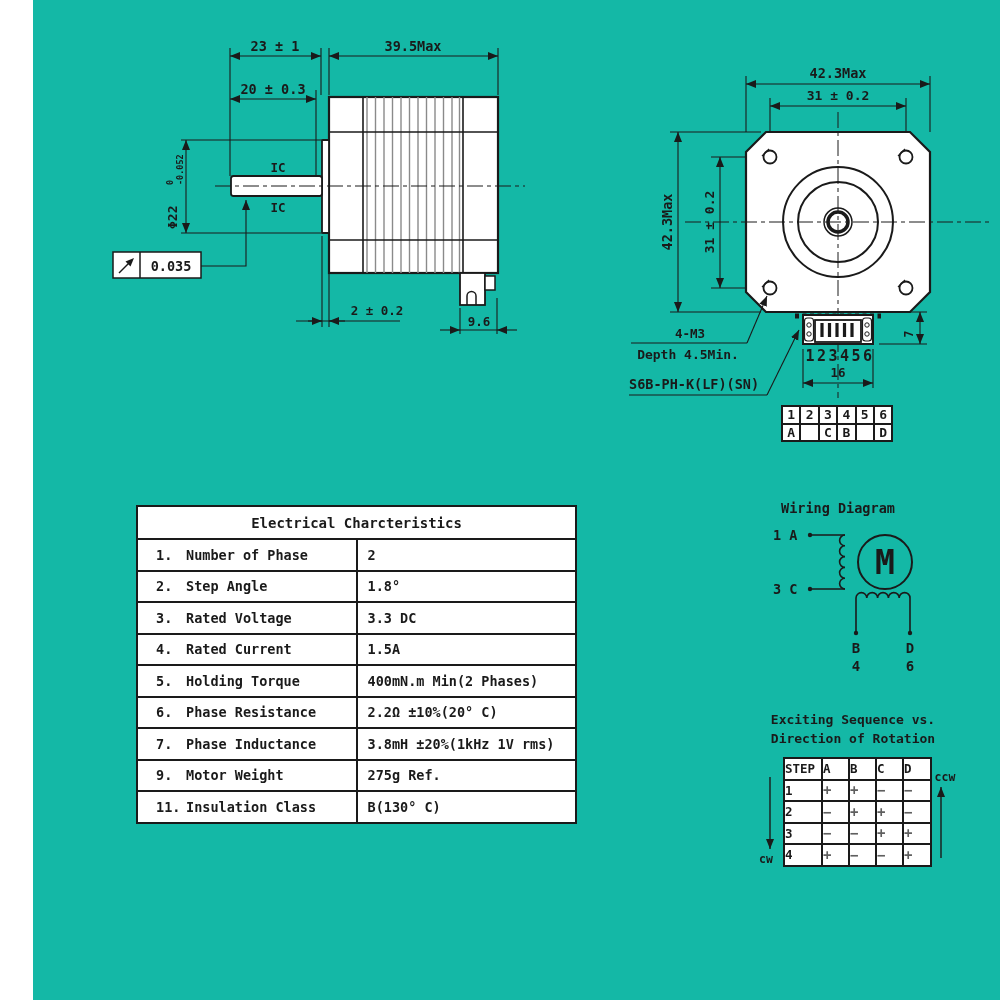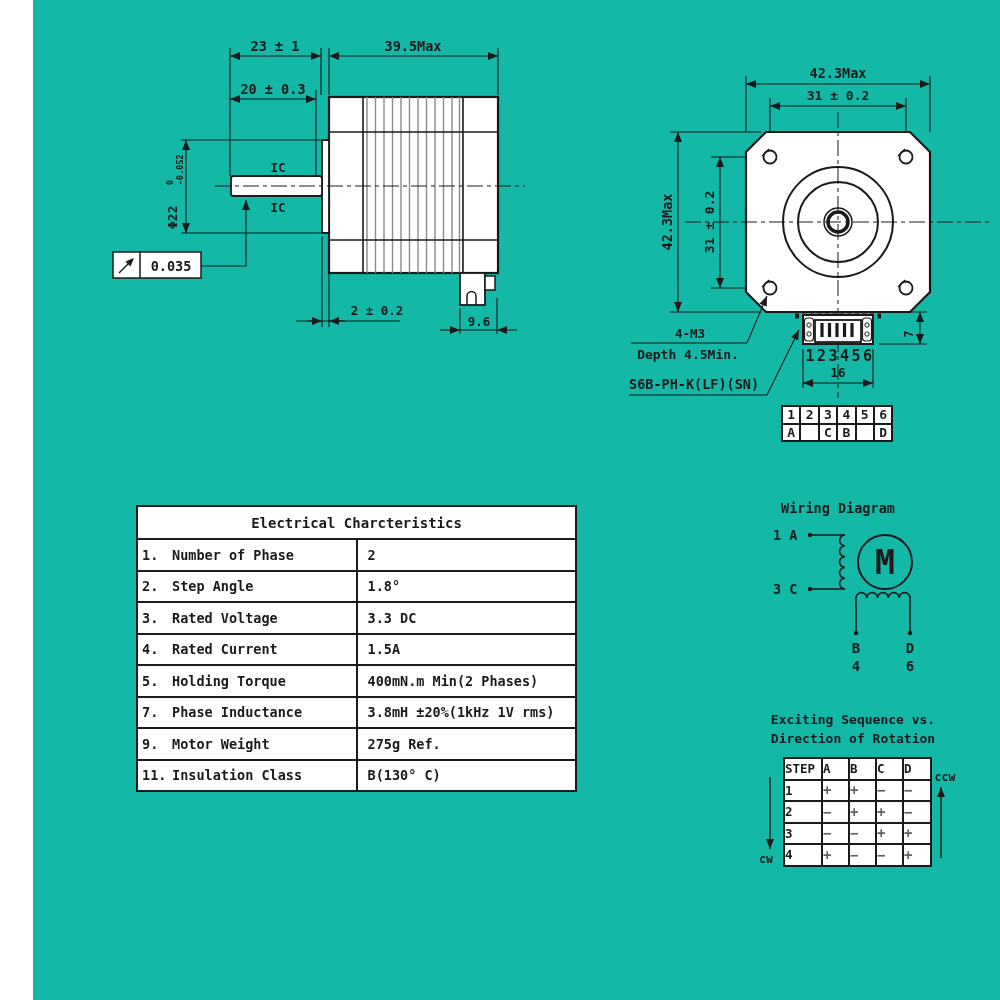--- a/index.html
+++ b/index.html
@@ -7,21 +7,21 @@
           font-family:"DejaVu Sans Mono",monospace;color:#1a1a1a;margin-left:33px;}
   .canvas > svg{position:absolute;left:0;top:0;}
   svg text{font-family:"DejaVu Sans Mono",monospace;font-weight:bold;fill:#1a1a1a;}
   .ovl{position:absolute;font-weight:bold;}
   table{border-collapse:collapse;table-layout:fixed;background:#fff;}
   td{border:2px solid #1a1a1a;font-weight:bold;overflow:hidden;white-space:nowrap;padding:0;}
   
   .etable{position:absolute;left:103px;top:505px;width:441px;}
   .etable td{font-size:13.5px;height:29.5px;}
   .etable .hdr{text-align:center;font-size:14px;height:31px;}
-  .etable .lbl{padding-left:4px;}
+  .etable .lbl{padding-left:18px;}
   .etable .val{padding-left:10px;}
   .etable .num{display:inline-block;width:30px;}
   
   .ptable{position:absolute;left:748px;top:405px;}
   .ptable td{width:16.4px;height:15.5px;font-size:13px;text-align:center;border-radius:1px;}
   
   .stable{position:absolute;left:750px;top:757px;}
   .stable td{height:19.5px;font-size:12.5px;text-align:left;}
   .stable td.sign{color:#5f5f5f;font-size:14px;}
   .wtitle{left:735px;top:500px;width:140px;text-align:center;font-size:13.5px;}
@@ -270,20 +270,24 @@
         </tr>
   <tr>
           <td class="lbl"><span class="num">4.</span><span>Rated Current</span></td>
           <td class="val">1.5A</td>
         </tr>
   <tr>
           <td class="lbl"><span class="num">5.</span><span>Holding Torque</span></td>
           <td class="val">400mN.m Min(2 Phases)</td>
         </tr>
   <tr>
+          <td class="lbl"><span class="num">6.</span><span>Phase Resistance</span></td>
+          <td class="val">2.2Ω ±10%(20° C)</td>
+        </tr>
+  <tr>
           <td class="lbl"><span class="num">7.</span><span>Phase Inductance</span></td>
           <td class="val">3.8mH ±20%(1kHz 1V rms)</td>
         </tr>
   <tr>
           <td class="lbl"><span class="num">9.</span><span>Motor Weight</span></td>
           <td class="val">275g Ref.</td>
         </tr>
   <tr>
           <td class="lbl"><span class="num">11.</span><span>Insulation Class</span></td>
           <td class="val">B(130° C)</td>

